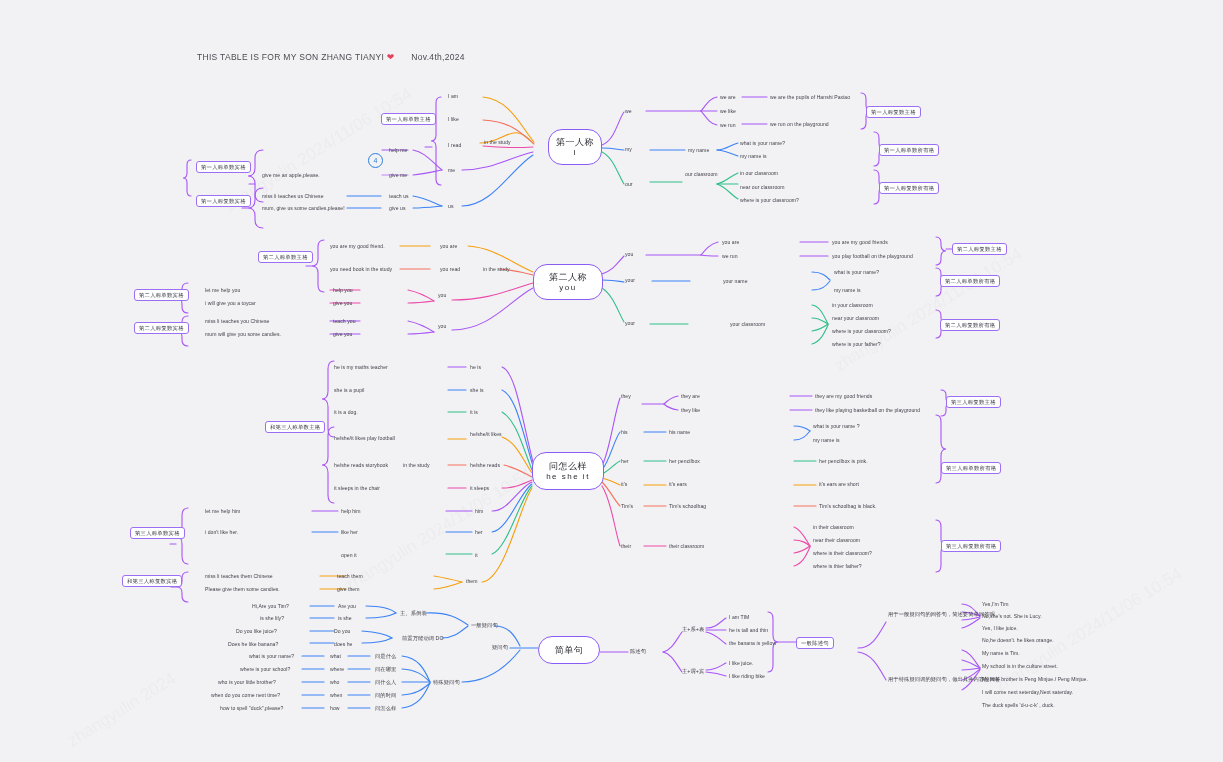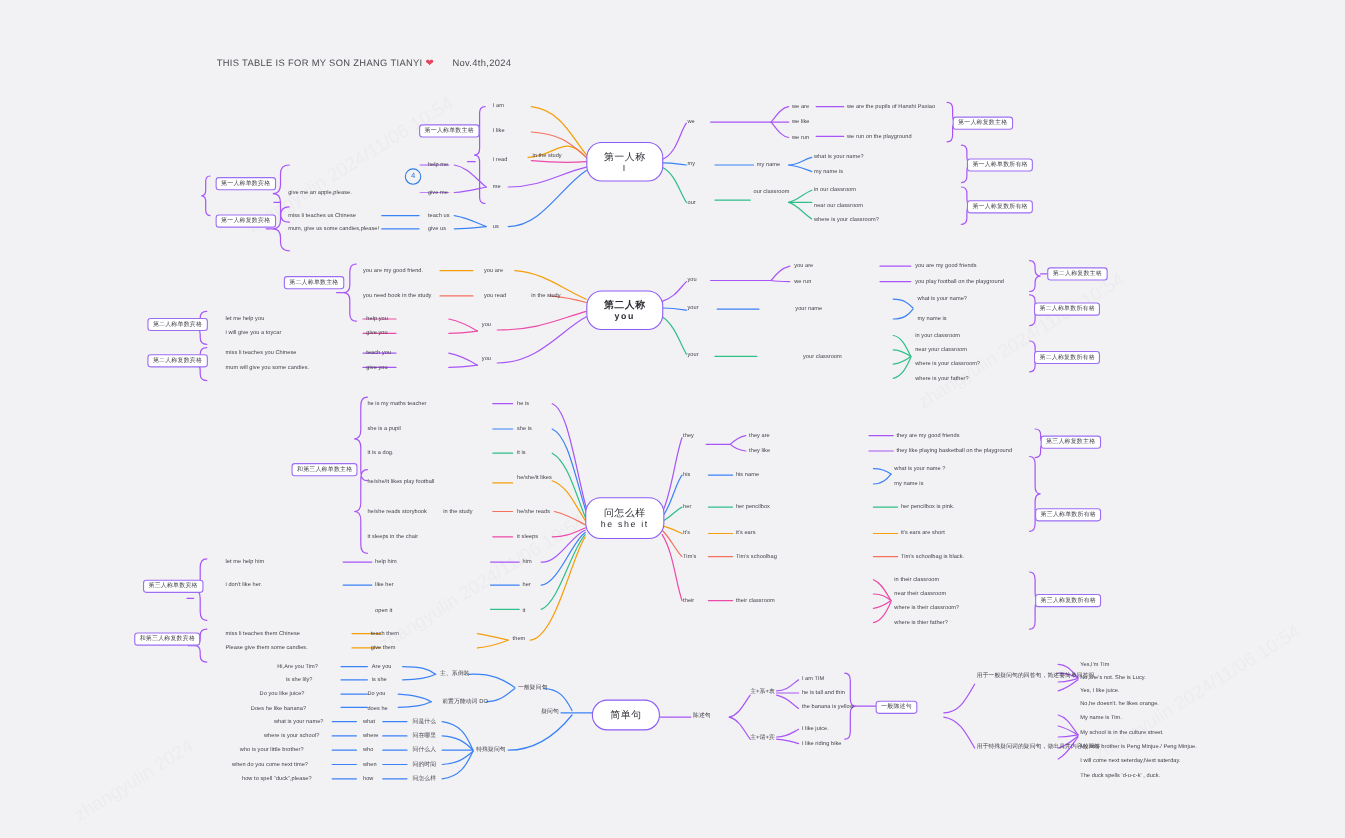--- a/index.html
+++ b/index.html
@@ -334,25 +334,25 @@
       <path d="M962,690 C970,686 974,678 980,670" stroke="#a855f7"></path>
     </g>
   </svg>
 
   <div class="title">
     <span>THIS TABLE  IS FOR MY SON ZHANG TIANYI</span>
     <span class="heart">❤</span>
     <span class="date">Nov.4th,2024</span>
   </div>
 
-  <div class="root" style="left:533px; top:129px; width:70px; height:36px;">
+  <div class="root" style="left:548px; top:129px; width:54px; height:36px;">
     <span>第一人称</span>
     <span class="l2">I</span>
   </div>
-  <div class="root" style="left:533px; top:264px; width:70px; height:36px;font-weight:bold;">
+  <div class="root" style="left:533px; top:264px; width:70px; height:36px;">
     <span>第二人称</span>
     <span class="l2">you</span>
   </div>
   <div class="root" style="left:532px; top:452px; width:72px; height:38px;">
     <span>问怎么样</span>
     <span class="l2">he   she   it</span>
   </div>
   <div class="root" style="left:538px; top:636px; width:62px; height:28px;">
     <span>简单句</span>
   </div>

